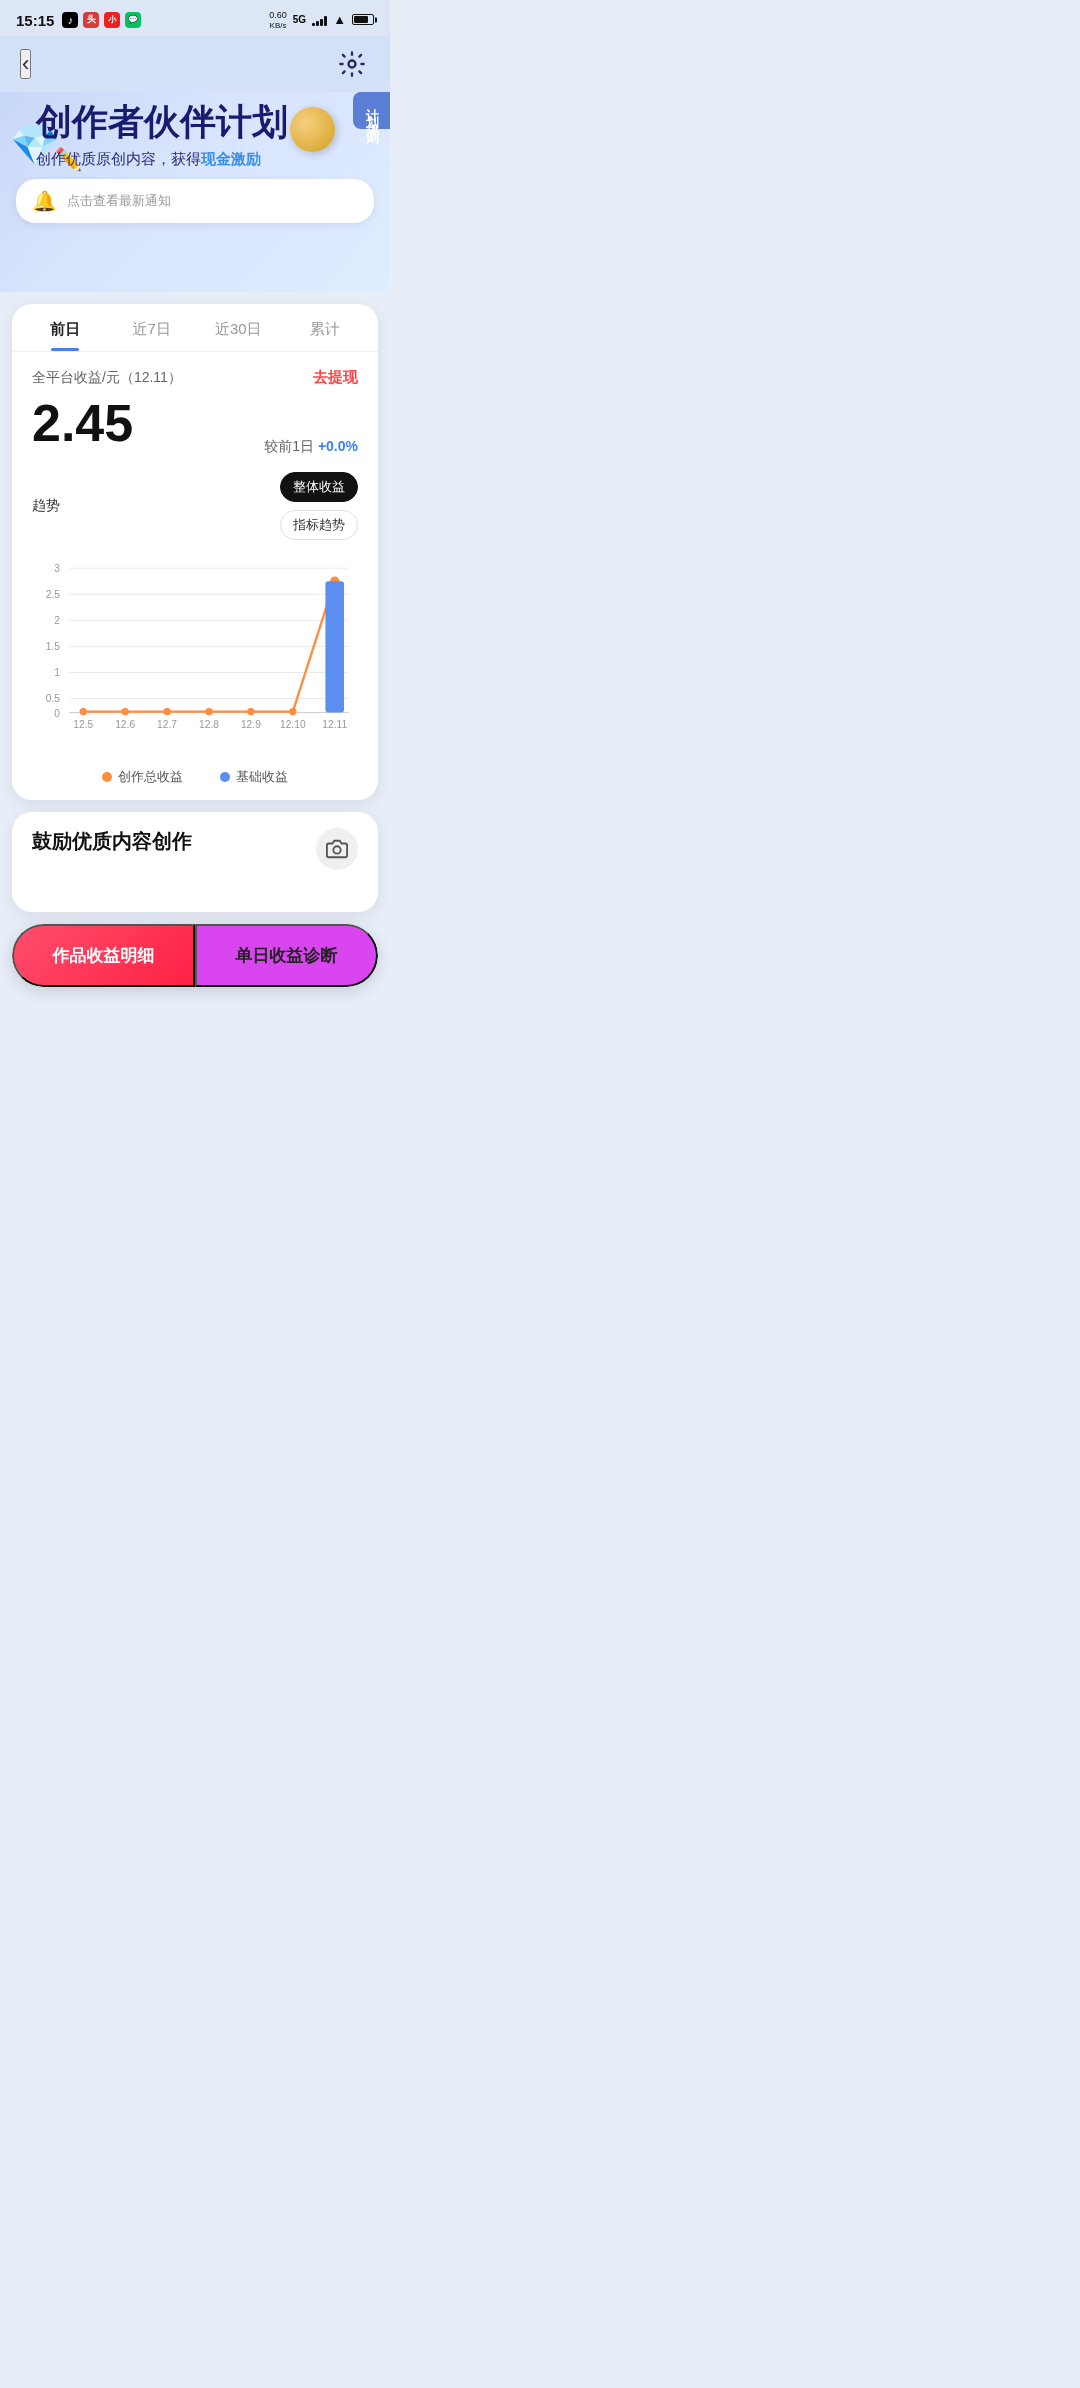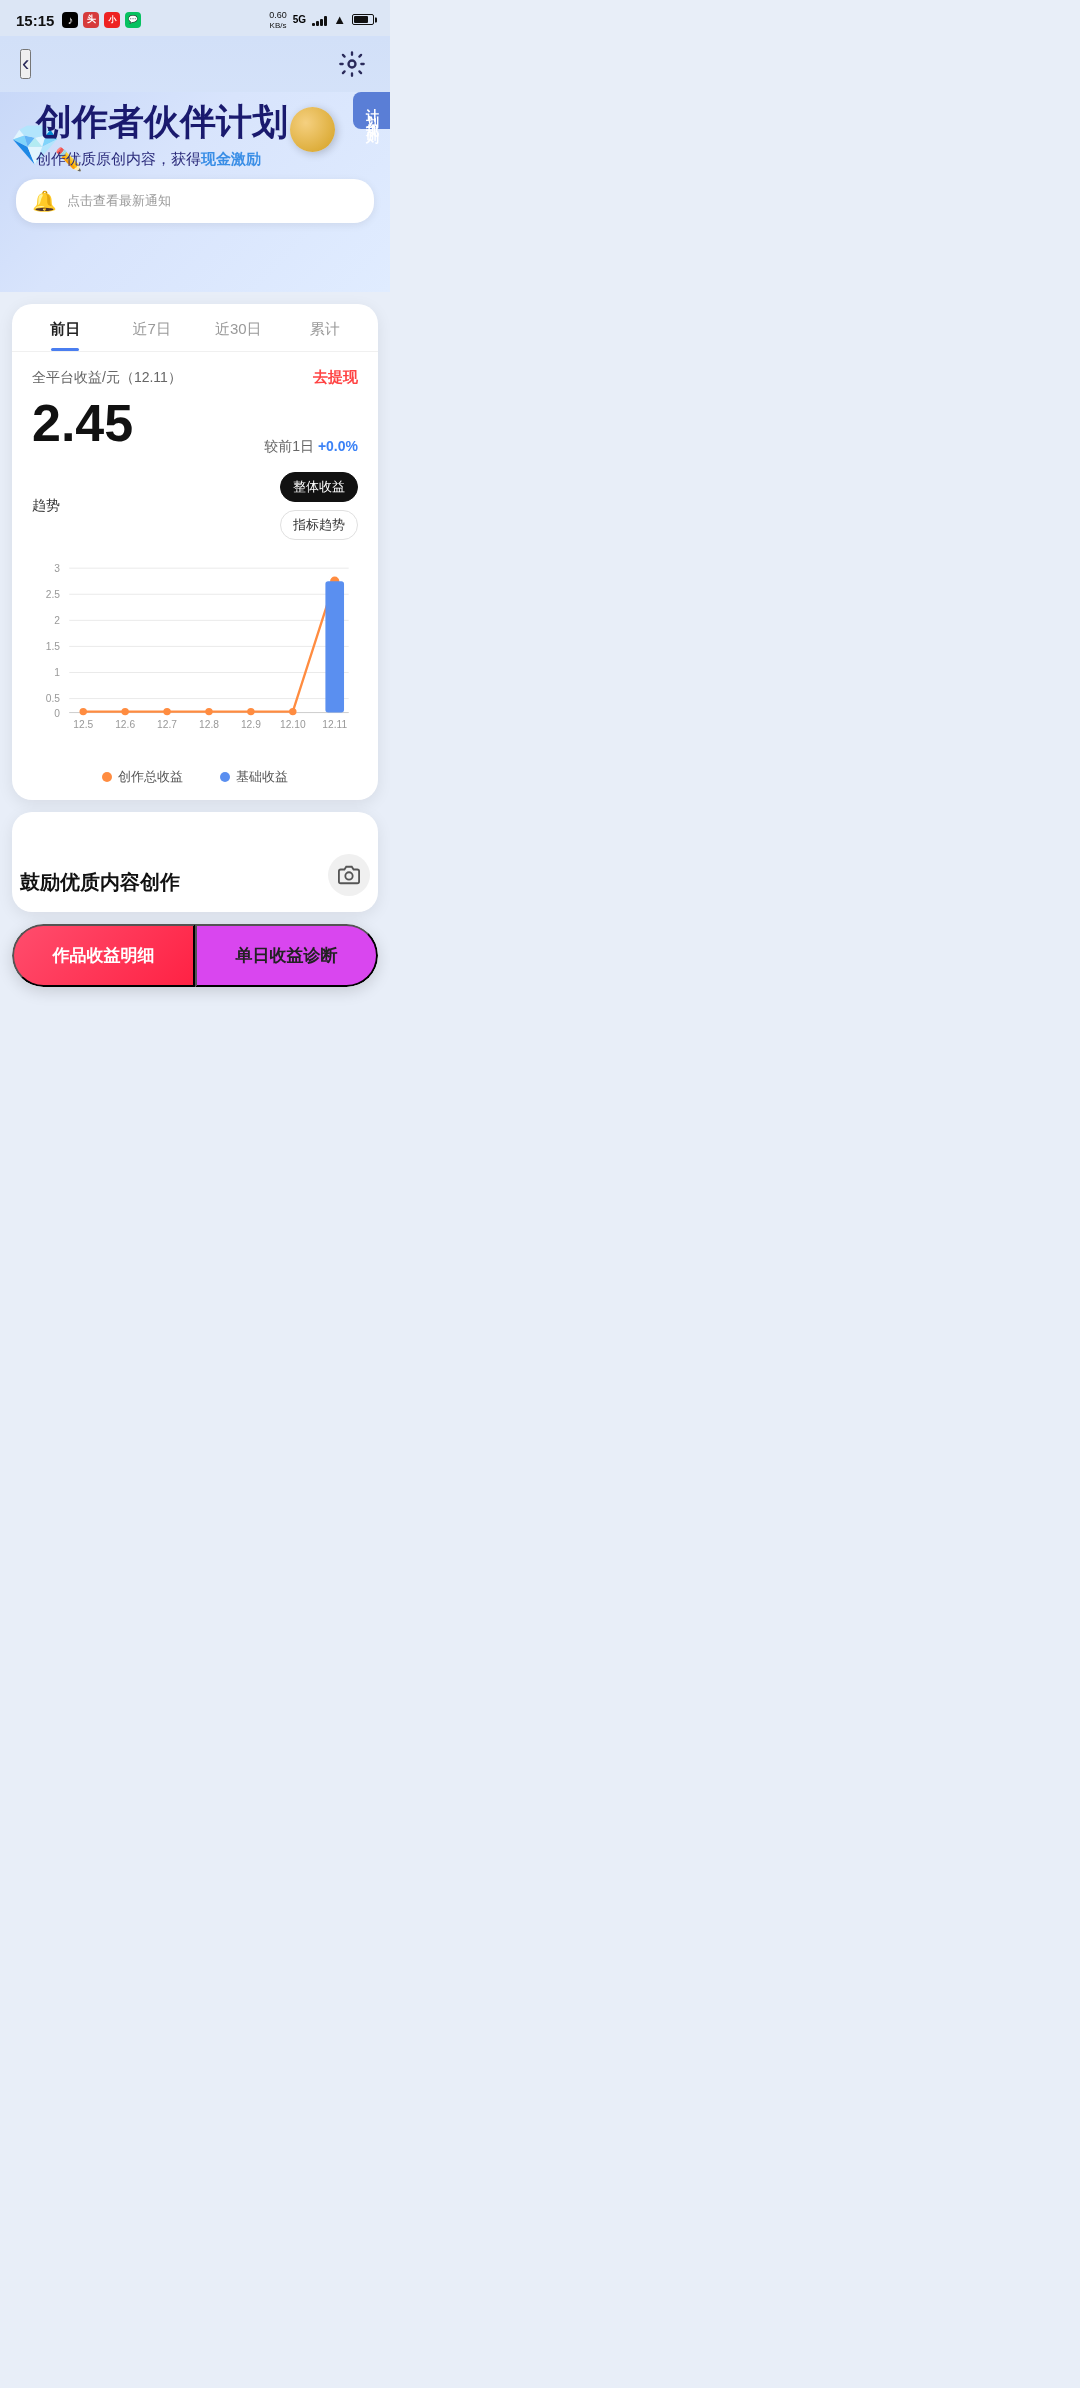--- a/index.html
+++ b/index.html
@@ -351,25 +351,25 @@
       width: 10px;
       height: 10px;
       border-radius: 50%;
     }
 
     
     .content-section {
       background: white;
       border-radius: 20px;
       margin: 12px 12px 12px;
-      padding: 16px 8px;
+      padding: 16px 20px;
       box-shadow: 0 4px 16px rgba(0,0,0,0.08);
       display: flex;
       justify-content: space-between;
-      align-items: flex-end;
+      align-items: flex-start;
       min-height: 100px;
     }
     .content-title {
       font-size: 20px;
       font-weight: 700;
       color: #111;
     }
     .camera-btn {
       width: 42px;
       height: 42px;

